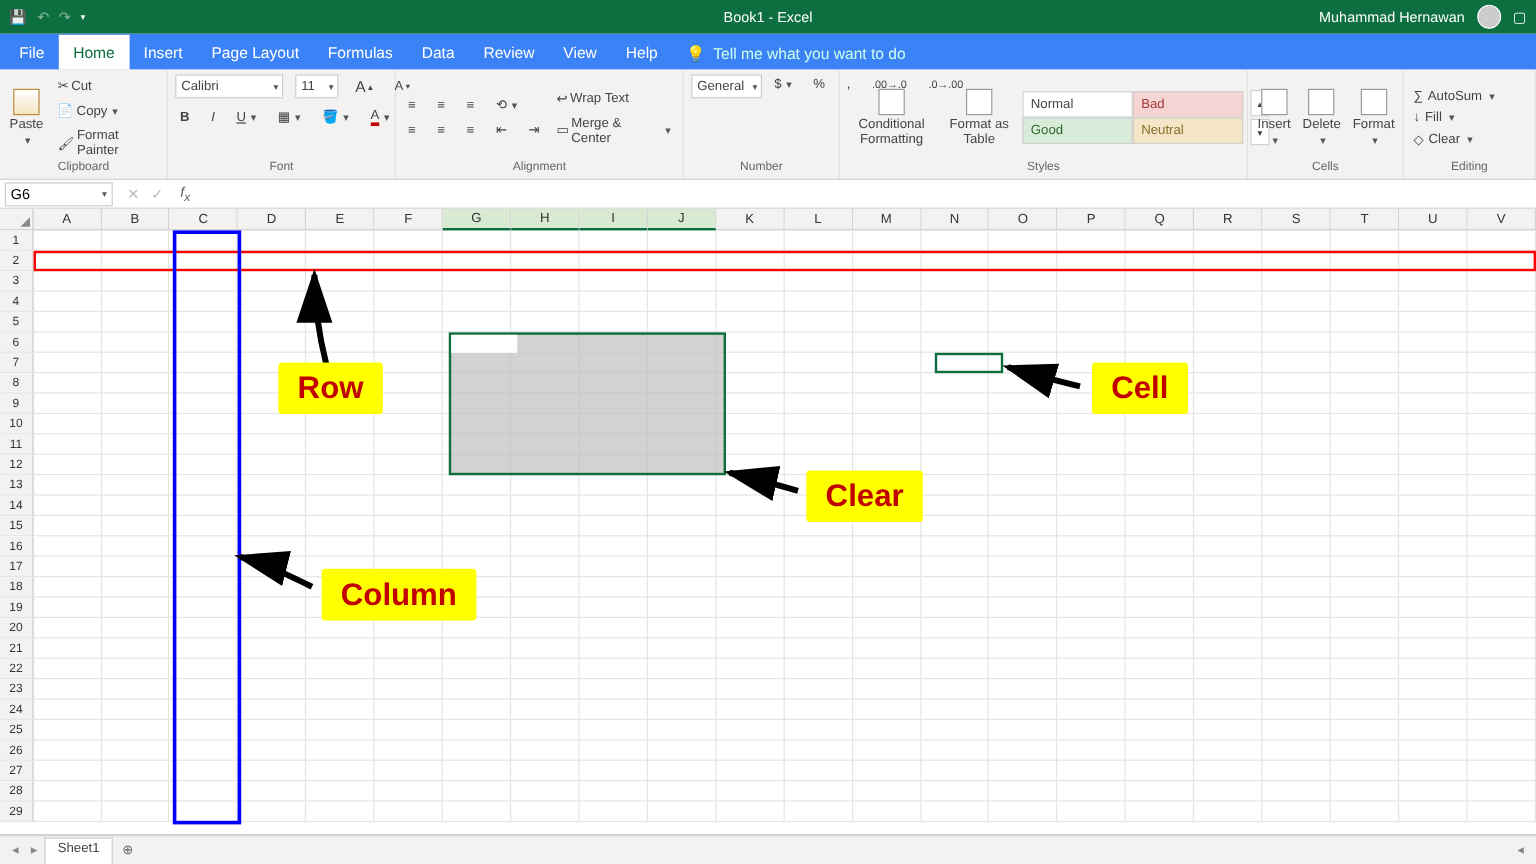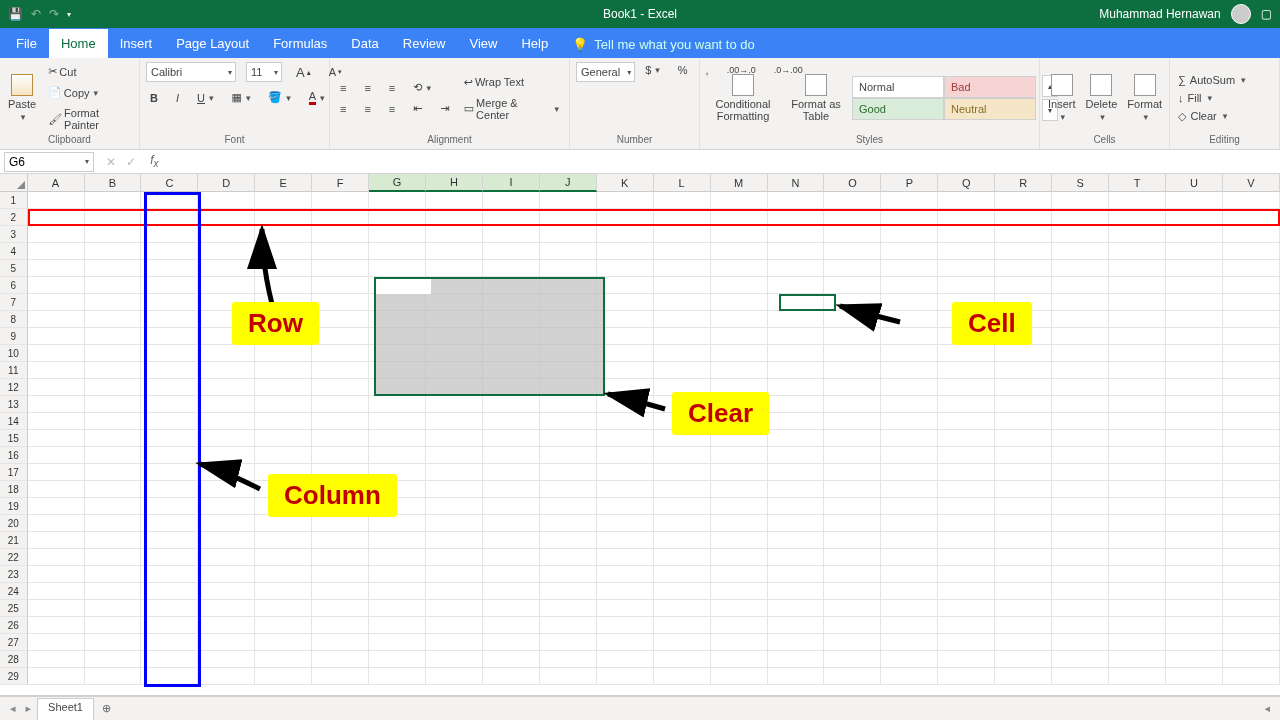--- a/index.html
+++ b/index.html
@@ -1057,21 +1057,21 @@
 
     <path d="M260 315 Q220 295 200 290" stroke="#000" stroke-width="5" fill="none" marker-end="url(#ah)"></path>
 
     <path d="M665 235 Q630 225 608 220" stroke="#000" stroke-width="5" fill="none" marker-end="url(#ah)"></path>
 
     <path d="M900 148 Q860 138 840 132" stroke="#000" stroke-width="5" fill="none" marker-end="url(#ah)"></path>
   </svg>
   <div class="annot yellow" style="left:268px;top:300px">Column</div>
   <div class="annot yellow" style="left:232px;top:128px">Row</div>
   <div class="annot yellow" style="left:672px;top:218px">Clear</div>
-  <div class="annot yellow" style="left:952px;top:128px">Cell</div>
+  <div class="annot yellow" style="left:910px;top:128px">Cell</div>
 </div>
 
 <div class="status">
   <span style="padding:0 10px;color:#888">◂</span>
   <span style="color:#888">▸</span>
   <div class="sheettab">Sheet1</div>
   <span class="addsheet">⊕</span>
   <span style="flex:1"></span>
   <span style="padding-right:10px;color:#888">◂</span>
 </div>

